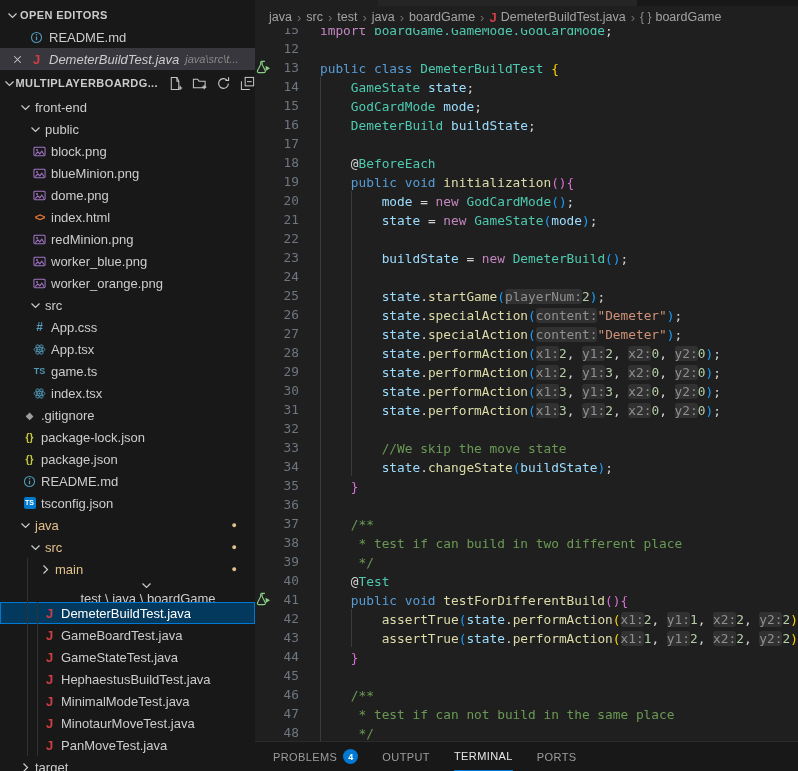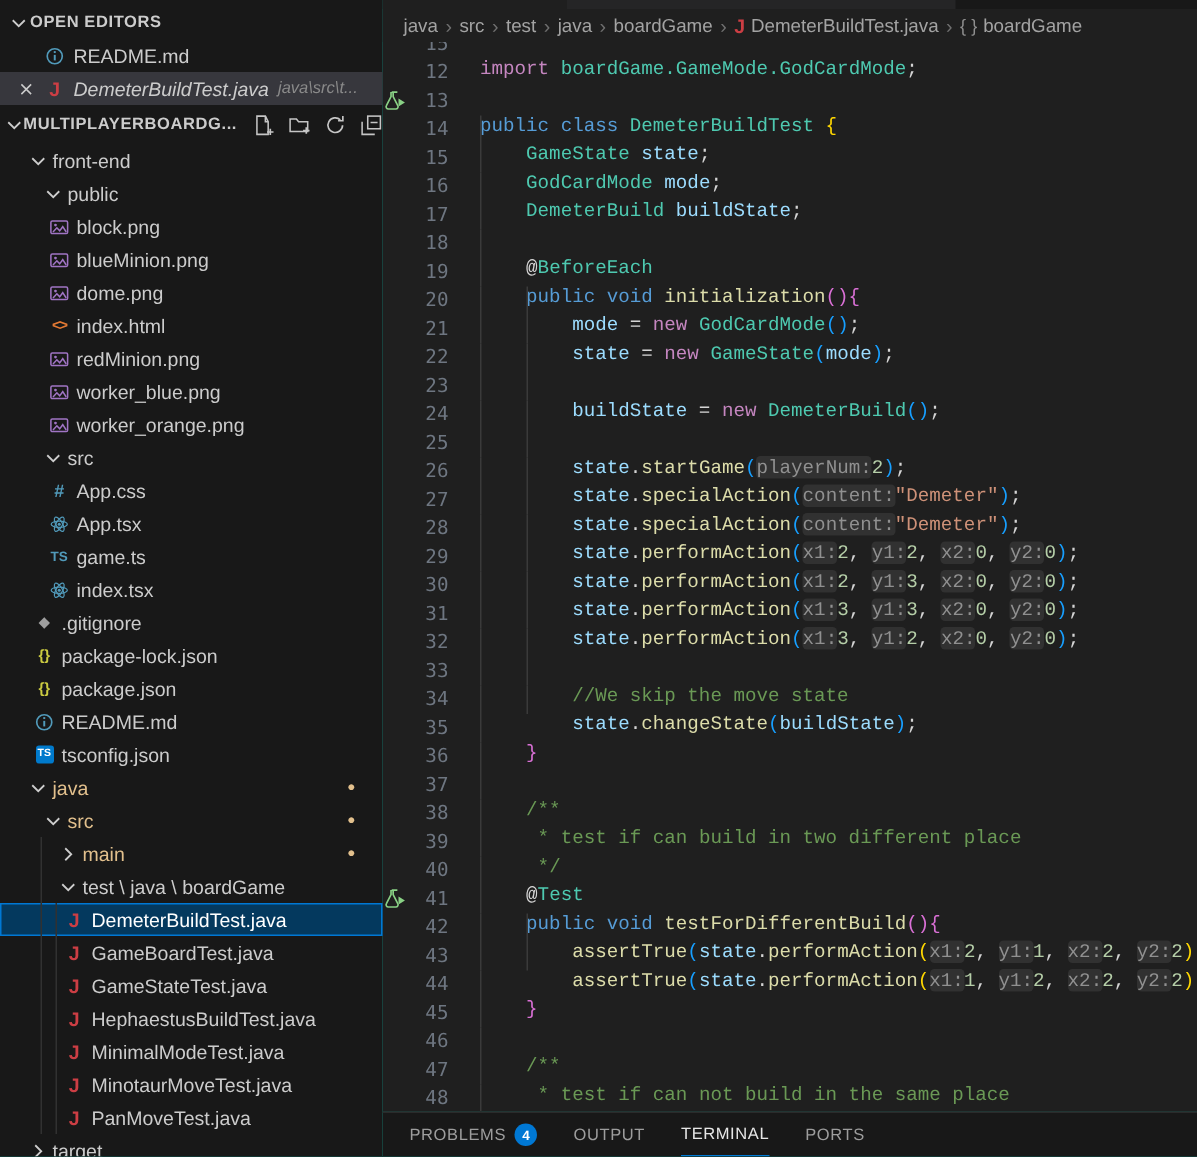--- a/index.html
+++ b/index.html
@@ -35,21 +35,21 @@
   .tabstrip .seg2{position:absolute;left:123px;top:0;width:259px;height:6px;background:#252526;}
   .crumbs{position:relative;z-index:3;height:22px;background:#1f1f1f;display:flex;align-items:center;
           padding-left:14px;font-size:12.5px;color:#a3a3a3;white-space:nowrap;}
   .crumb{display:inline-flex;align-items:center;gap:4px;cursor:pointer;}
   .csep{margin:0 5px;color:#6f6f6f;font-size:13px;}
   .code{position:absolute;left:0;top:20px;width:560px;z-index:1;
         font-family:"DejaVu Sans Mono",monospace;font-size:12.8px;line-height:19px;}
   .cl{position:relative;height:19px;}
   .cl .ln{position:absolute;left:0;top:0;width:44px;text-align:right;color:#6e7681;}
   .cl .gi{position:absolute;left:1px;top:2px;}
-  .cl .body{position:absolute;left:65px;top:16px;white-space:pre;font-family:Liberation Mono, monospace;}
+  .cl .body{position:absolute;left:65px;top:1px;white-space:pre;}
   .guide{position:absolute;top:0;height:19px;width:1px;background:#3a3a3a;}
   .tk-hint{background:#313131;border-radius:3px;}
   
   .panel{position:absolute;left:255px;bottom:0;width:543px;height:30px;background:#181818;
          border-top:1px solid #2b2b2b;display:flex;align-items:stretch;padding-left:18px;z-index:4;box-sizing:border-box;}
   .ptab{font-size:11px;color:#9d9d9d;margin-right:24px;display:flex;align-items:center;letter-spacing:.4px;cursor:pointer;box-sizing:border-box;}
   .ptab.active{color:#e7e7e7;border-bottom:1px solid #0078d4;}
   .pbadge{width:15px;height:15px;border-radius:50%;color:#fff;font-size:9px;font-weight:bold;
           display:flex;align-items:center;justify-content:center;margin-left:6px;}
 </style>
@@ -311,21 +311,21 @@
         </div>
         <div class="t-row" style="padding-left: 38px; text-align: right;">
           <span class="chev-slot">
             <svg width="11" height="11" viewBox="0 0 11 11">
               <path d="M3.5 1.5l4 4-4 4" fill="none" stroke="currentColor" stroke-width="1.2"></path>
             </svg>
           </span>
           <span class="lbl" style="color:#e2c08d;">main</span>
           <span class="badge-dot"><span style="color:#e2c08d;">●</span></span>
         </div>
-        <div class="t-row" style="padding-left: 38px;">
+        <div class="t-row" style="padding-left: 38px; flex-direction: column;">
           <span class="chev-slot">
             <svg width="11" height="11" viewBox="0 0 11 11">
               <path d="M1.5 3.5l4 4 4-4" fill="none" stroke="currentColor" stroke-width="1.2"></path>
             </svg>
           </span>
           <span class="lbl">test \ java \ boardGame</span>
         </div>
         <div class="t-row selected" style="padding-left: 41px;">
           <span class="ficon">
             <span style="color:#cc3e44;font-weight:bold;font-size:13px;font-style:normal;">J</span>

